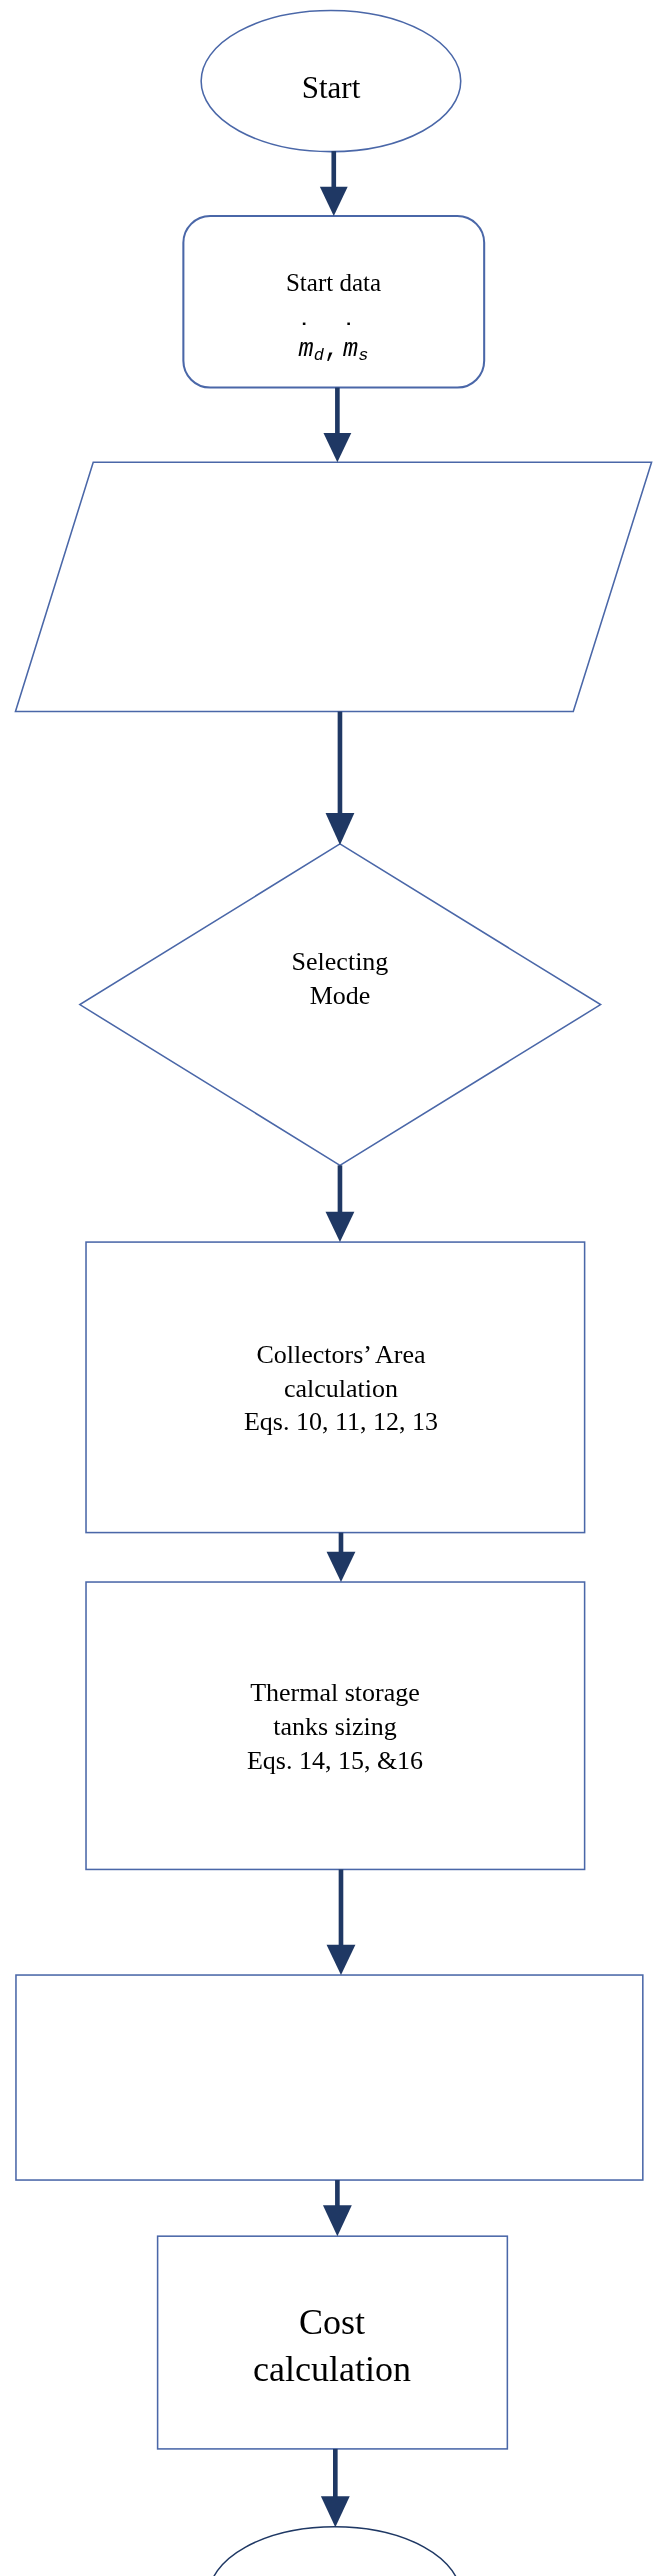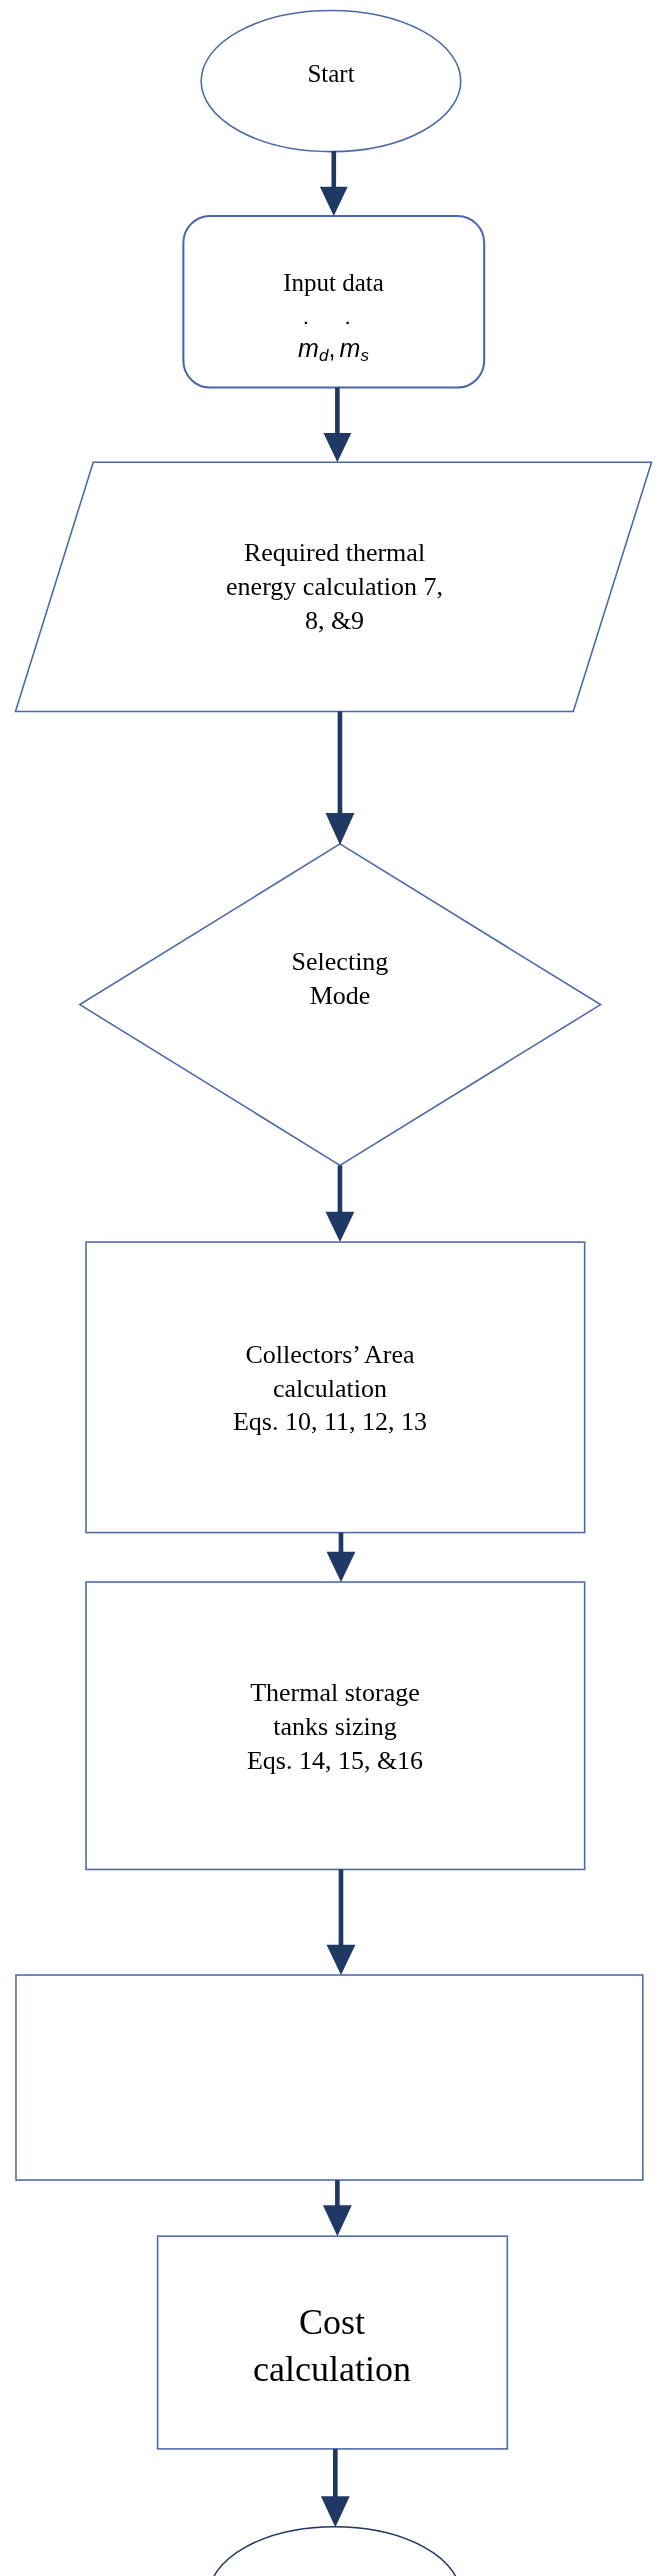--- a/index.html
+++ b/index.html
@@ -35,32 +35,32 @@
     color: #000000;
     font-family: "Liberation Serif", "DejaVu Serif", serif;
     line-height: 1.30;
     white-space: pre-line;
     pointer-events: none;
   }
   .label-lines {
     display: block;
     width: 100%;
   }
-  .lbl-start   { left: 201px; top: 3px;   width: 260px; height: 142px; font-size: 25px; text-align: center; }
+  .lbl-start   { left: 201px; top: 17px;   width: 260px; height: 142px; font-size: 31px; text-align: center; }
   .lbl-input   { left: 183px; top: 215px;  width: 301px; height: 172px; font-size: 25px; }
   .lbl-req     { left: 77px; top: 479px;  width: 515px; height: 216px; font-size: 26px; }
   .lbl-mode    { left: 175px; top: 868px; width: 330px; height: 222px; font-size: 26px; }
-  .lbl-coll    { left: 88px; top: 1252px; width: 484px; height: 273px; font-size: 26px; align-items: center; }
+  .lbl-coll    { left: 99px; top: 1252px; width: 484px; height: 273px; font-size: 26px; align-items: center; }
   .lbl-tank    { left: 93px; top: 1592px; width: 484px; height: 270px; font-size: 26px; align-items: center; }
   .lbl-eff     { left: 23px;  top: 1981px; width: 613px; height: 196px; font-size: 26px; }
   .lbl-cost    { left: 162px; top: 2244px; width: 340px; height: 204px; font-size: 36px; }
   .lbl-end     { left: 209px; top: 2527px; width: 252px; height: 139px; font-size: 27px; }
 
   .formula {
-    font-family: Liberation Sans, sans-serif;
+    font-family: Liberation Mono, monospace;
     font-style: italic;
     white-space: nowrap;
   }
   .mdot {
     position: relative;
     display: inline-block;
     font-style: italic;
   }
   .mdot::before {
     content: "\02D9";
@@ -145,28 +145,25 @@
       <polygon points="651,4906 623,4846 679,4846" fill="#1F3864"></polygon>
     </g>
   </svg>
 
   <div class="node-label lbl-start">
     <span class="label-lines">Start</span>
   </div>
 
   <div class="node-label lbl-input">
     <span class="label-lines">
-      <span>Input data</span><br>
+      <span>Start data</span><br>
       <span class="formula"><span class="mdot">m</span><span class="sub">d</span><span class="comma-sep">,</span><span class="mdot">m</span><span class="sub">s</span></span>
     </span>
   </div>
 
-  <div class="node-label lbl-req">
-    <span class="label-lines">Required thermal<br>energy calculation  7,<br>8, &amp;9</span>
-  </div>
 
   <div class="node-label lbl-mode">
     <span class="label-lines">Selecting<br>Mode</span>
   </div>
 
   <div class="node-label lbl-coll">
     <span class="label-lines">Collectors’ Area<br>calculation<br>Eqs. 10, 11, 12, 13</span>
   </div>
 
   <div class="node-label lbl-tank">

